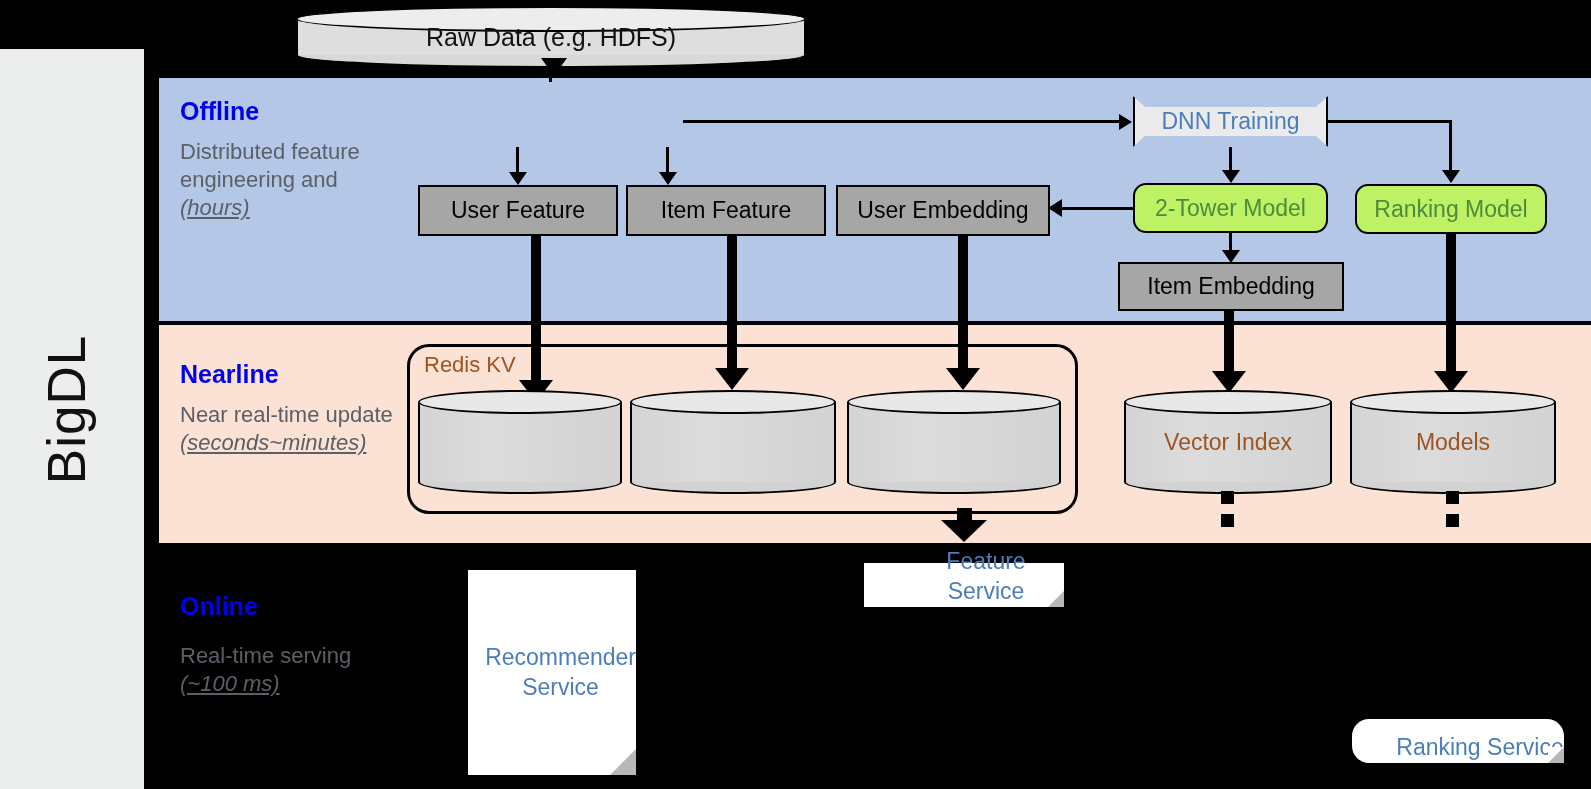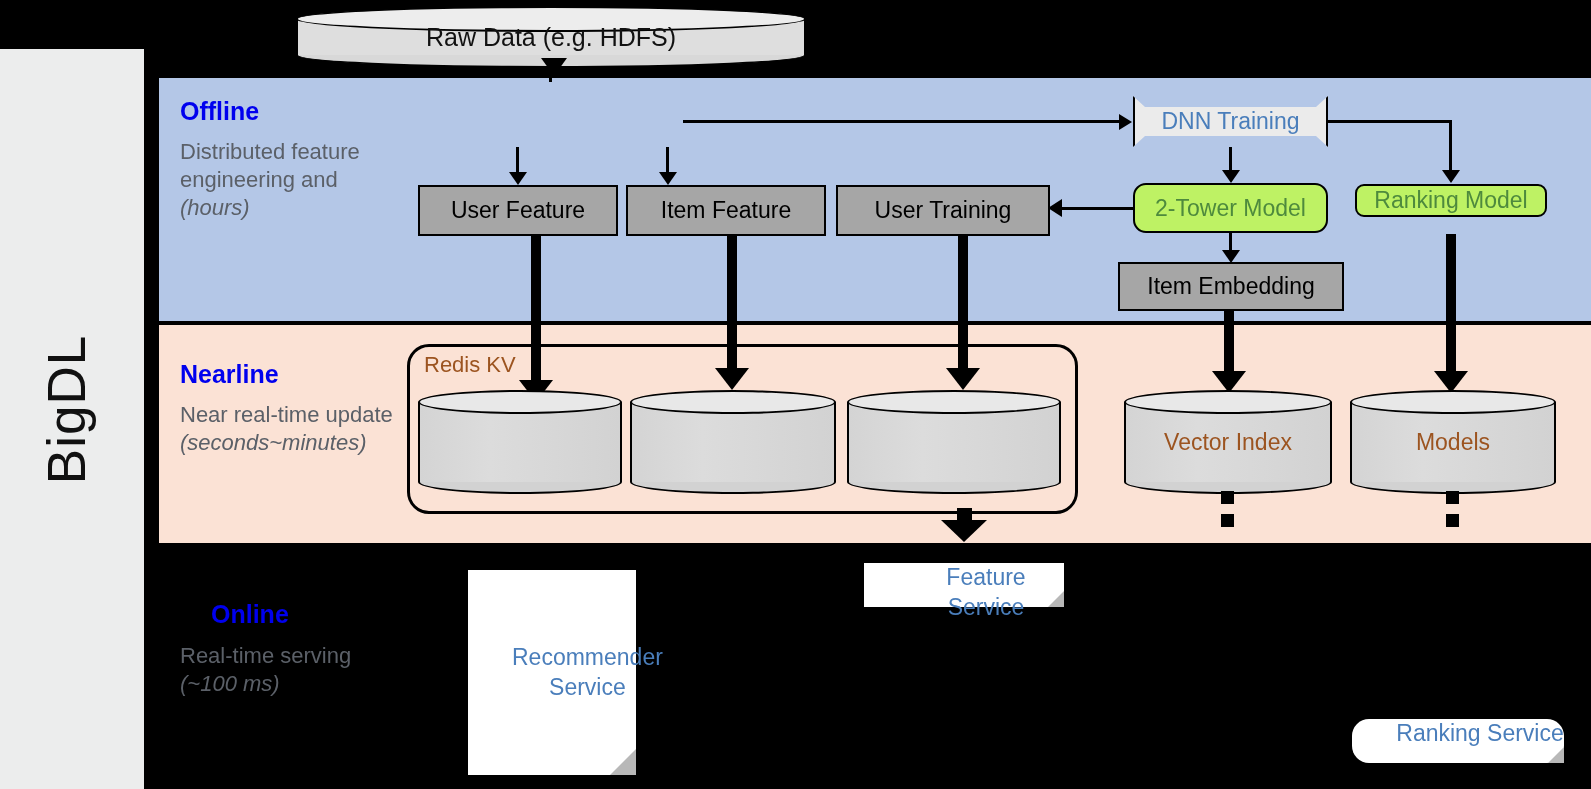--- a/index.html
+++ b/index.html
@@ -31,21 +31,21 @@
   }
 
   
   .band{position:absolute;}
   #band-offline{left:159px;top:78px;width:1432px;height:243px;background:#b4c7e7;}
   #band-nearline{left:159px;top:325px;width:1432px;height:218px;background:#fbe2d5;}
   #band-online{left:159px;top:547px;width:1432px;height:242px;background:#000000;}
 
   .band-title{position:absolute;font-size:25px;font-weight:bold;color:#0000ee;white-space:nowrap;}
   .band-desc{position:absolute;font-size:22px;color:#5b6068;line-height:1.28;width:225px;}
-  .band-desc .it{font-style:italic;}
+  .band-desc .it{font-style:italic;text-decoration:underline;}
   #band-online .band-desc{color:#5b6068;}
 
   
   .node{
     position:absolute;
     display:flex;align-items:center;justify-content:center;
     text-align:center;
     box-sizing:border-box;
     font-size:23px;
     line-height:1.15;
@@ -119,21 +119,21 @@
     background:transparent;
   }
   #redis-label{
     position:absolute;left:424px;top:352px;
     font-size:22px;color:#9c5420;
   }
 
   
   .doc{
     position:absolute;background:#ffffff;color:#4a7ebb;
-    display:flex;align-items:flex-start;justify-content:center;text-align:center;
+    display:flex;align-items:flex-end;justify-content:center;text-align:center;
     font-size:23px;line-height:1.3;box-sizing:border-box;padding-left:44px;
   }
   .doc::after{
     content:"";position:absolute;right:0;bottom:0;
     border-style:solid;border-width:0 0 16px 16px;
     border-color:transparent transparent #b8b8b8 #ffffff;
   }
   #doc-recommender::after{border-width:0 0 26px 26px;}
 
   
@@ -176,21 +176,21 @@
     <div class="band-title" style="left:21px;top:19px;">Offline</div>
     <div class="band-desc" style="left:21px;top:60px;"><span>Distributed feature engineering and </span><span class="it">(hours)</span></div>
   </div>
 
   <div class="band" id="band-nearline">
     <div class="band-title" style="left:21px;top:35px;">Nearline</div>
     <div class="band-desc" style="left:21px;top:76px;"><span>Near real-time update </span><span class="it">(seconds~minutes)</span></div>
   </div>
 
   <div class="band" id="band-online">
-    <div class="band-title" style="left:21px;top:53px;margin-left:31px;">Online</div>
+    <div class="band-title" style="left:21px;top:45px;">Online</div>
     <div class="band-desc" style="left:21px;top:95px;"><span>Real-time serving </span><span class="it">(~100 ms)</span></div>
   </div>
 
   <div class="cyl" id="raw-data">
     <div class="body"></div>
     <div class="bot"></div>
     <div class="top"></div>
     <div class="cyl-label">Raw Data (e.g. HDFS)</div>
   </div>
 
@@ -204,28 +204,28 @@
 
   <div class="node gray-box" id="n-uf" style="left:418px;top:185px;width:200px;height:51px;">
     <span>User Feature</span>
   </div>
 
   <div class="node gray-box" id="n-if" style="left:626px;top:185px;width:200px;height:51px;">
     <span>Item Feature</span>
   </div>
 
   <div class="node gray-box" id="n-ue" style="left:836px;top:185px;width:214px;height:51px;">
-    <span>User Training</span>
+    <span>User Embedding</span>
   </div>
 
   <div class="node round-box" id="n-2t" style="left:1133px;top:183px;width:195px;height:50px;">
     <span>2-Tower Model</span>
   </div>
 
-  <div class="node round-box" id="n-rm" style="left:1355px;top:184px;width:192px;height:33px;border-radius:9px;">
+  <div class="node round-box" id="n-rm" style="left:1355px;top:184px;width:192px;height:50px;">
     <span>Ranking Model</span>
   </div>
 
   <div class="node gray-box" id="n-ie" style="left:1118px;top:262px;width:226px;height:49px;">
     <span>Item Embedding</span>
   </div>
 
   <div class="ln hl" style="left:683px;top:120px;width:437px;"></div>
   <div class="arrow-right" style="left:1119px;top:114px;"></div>
 

